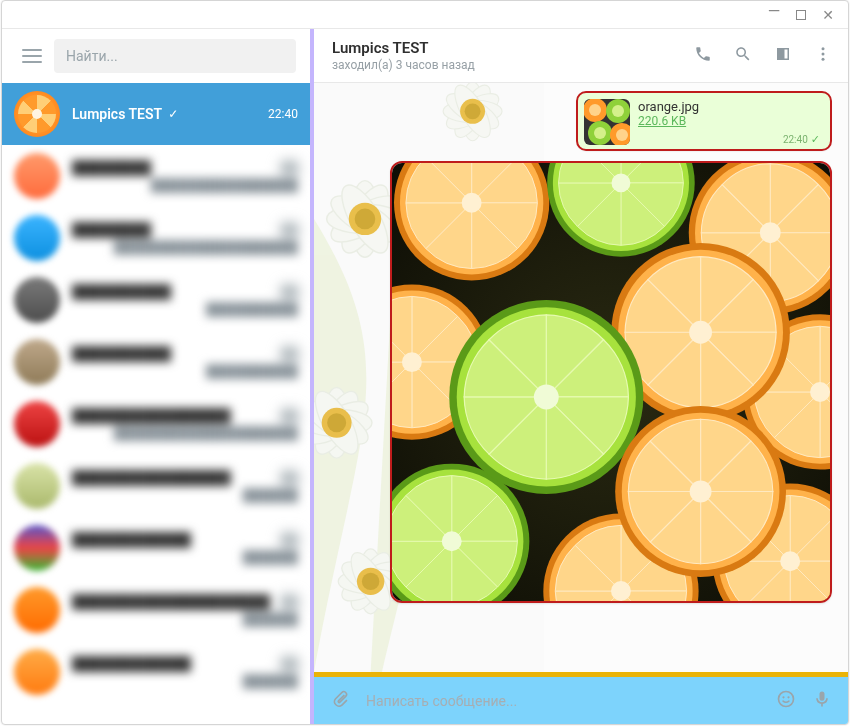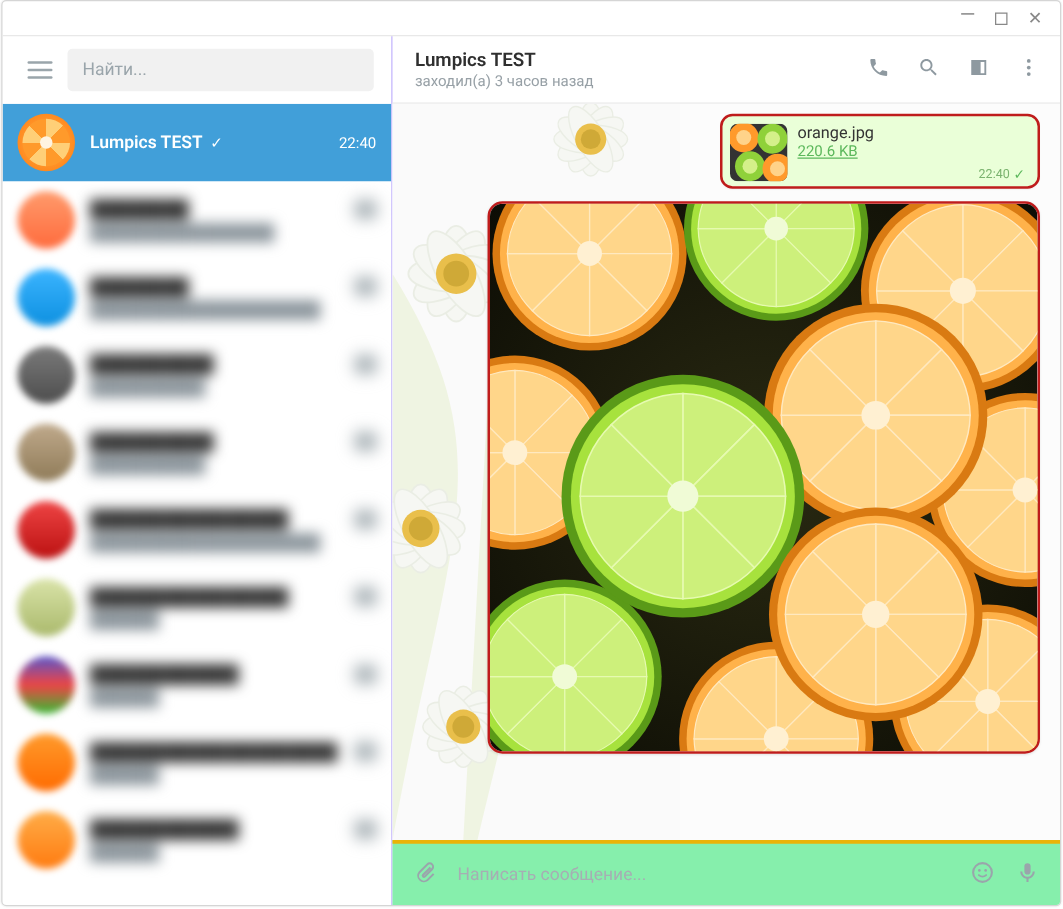--- a/index.html
+++ b/index.html
@@ -40,24 +40,25 @@
     .titlebar span { font-size: 12px; cursor: default; }
     .titlebar .min { font-size: 16px; position: relative; top: -3px; }
     .titlebar .max { width: 10px; height: 10px; border: 1px solid #888; display:inline-block; }
     .titlebar .close { font-size: 14px; }
 
     .content { flex: 1; display: flex; min-height: 0; }
 
     
     .sidebar {
       width: 312px;
-      border-right: 1px solid #c4b5fd;
+      border-right: 4px solid #c4b5fd;
       display: flex;
       flex-direction: column;
       min-height: 0;
+      text-align: right;
     }
 
     .topbar {
       height: 54px;
       display: flex;
       align-items: center;
       gap: 12px;
       padding: 0 14px 0 20px;
     }
 
@@ -207,27 +208,27 @@
       border-radius: 12px;
       overflow: hidden;
       box-shadow: 0 1px 2px rgba(0,0,0,0.1);
     }
 
     .citrus-svg { width:100%; height:100%; display:block; }
 
     
     .compose {
       height: 52px;
-      border-top: 3px solid #eab308;
+      border-top: 5px solid #eab308;
       display: flex;
       align-items: center;
       padding: 0 16px;
       gap: 16px;
       color: #97a0a6;
-      background: #86efac;
+      background: #7dd3fc;
     }
     .compose input {
       flex:1; border:none; outline:none; font-size:14px; color:#555; background:transparent;
     }
     .compose input::placeholder { color:#a6aeb3; }
     .compose svg { width:20px; height:20px; fill:#9aa5ab; }
   </style>
 </head>
 <body>
 

